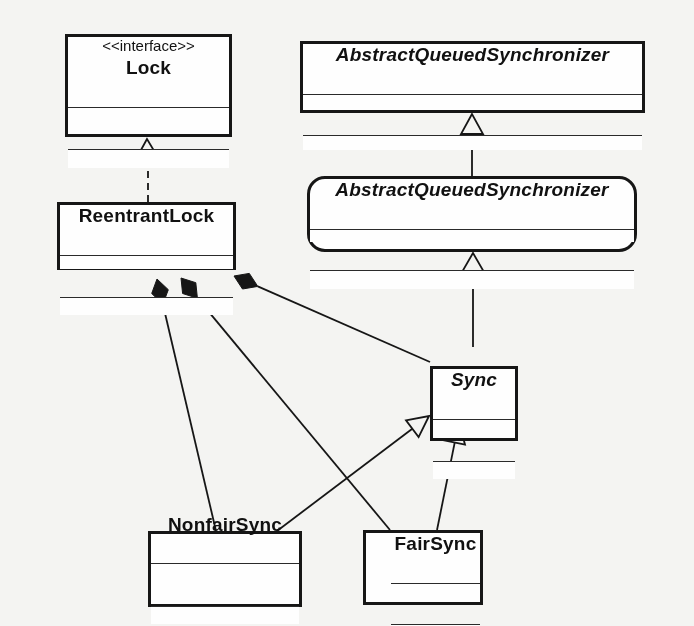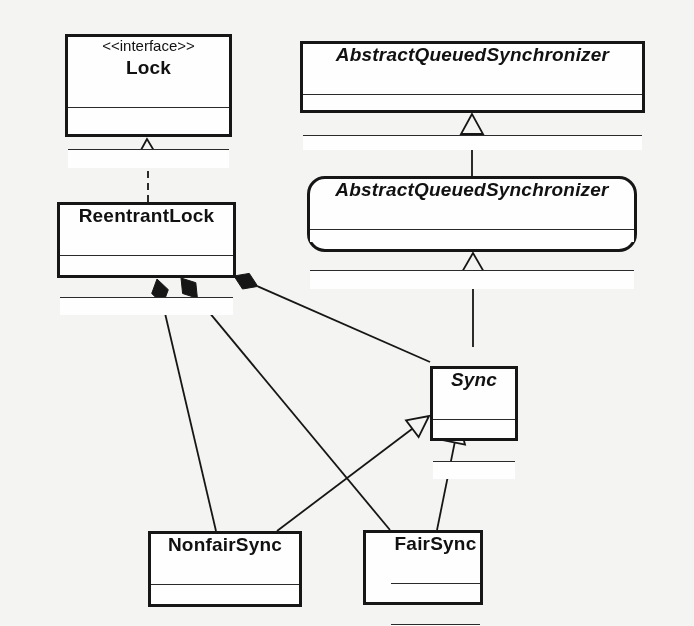--- a/index.html
+++ b/index.html
@@ -129,37 +129,37 @@
   </div>
 
   <div class="uml-box abstract" style="left:307px; top:176px; width:330px; height:76px;border-radius:18px;">
     <div class="uml-title">
       <div class="cls-name">AbstractQueuedSynchronizer</div>
     </div>
     <div class="compartment" style="height:12px;"></div>
     <div class="compartment" style="height:18px;"></div>
   </div>
 
-  <div class="uml-box" style="left:57px; top:202px; width:179px; height:76px;">
+  <div class="uml-box" style="left:57px; top:202px; width:179px; height:68px;">
     <div class="uml-title">
       <div class="cls-name">ReentrantLock</div>
     </div>
     <div class="compartment" style="height:13px;"></div>
     <div class="compartment" style="height:17px;"></div>
   </div>
 
   <div class="uml-box abstract" style="left:430px; top:347px; width:88px; height:75px;margin-top:19px;">
     <div class="uml-title">
       <div class="cls-name">Sync</div>
     </div>
     <div class="compartment" style="height:13px;"></div>
     <div class="compartment" style="height:17px;"></div>
   </div>
 
-  <div class="uml-box" style="left:148px; top:531px; width:154px; height:76px;">
+  <div class="uml-box" style="left:148px; top:531px; width:154px; height:76px;justify-content:center;">
     <div class="uml-title">
       <div class="cls-name">NonfairSync</div>
     </div>
     <div class="compartment" style="height:14px;"></div>
     <div class="compartment" style="height:17px;"></div>
   </div>
 
   <div class="uml-box" style="left:363px; top:530px; width:120px; height:75px;padding-left:25px;">
     <div class="uml-title">
       <div class="cls-name">FairSync</div>

